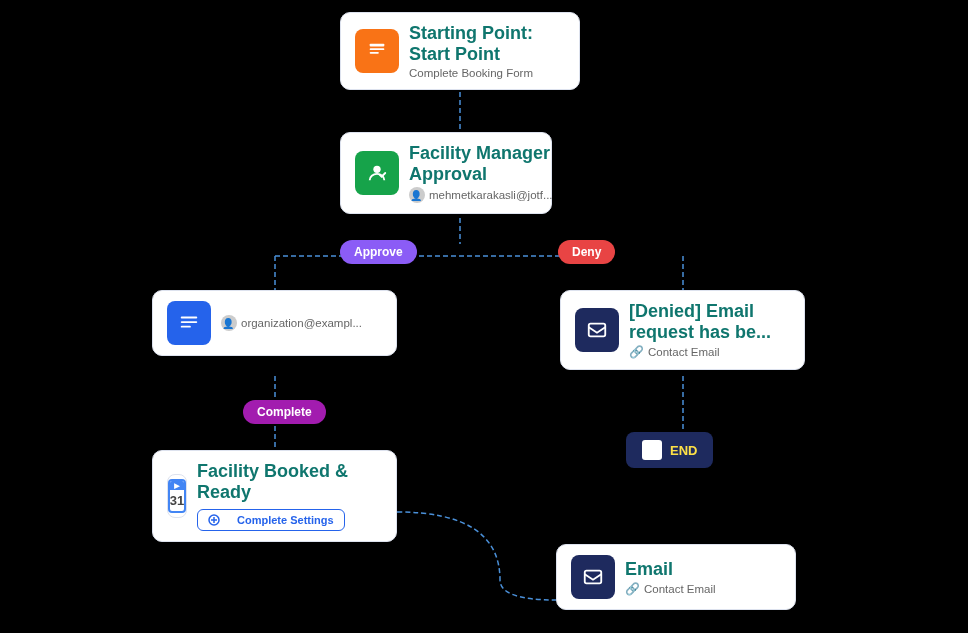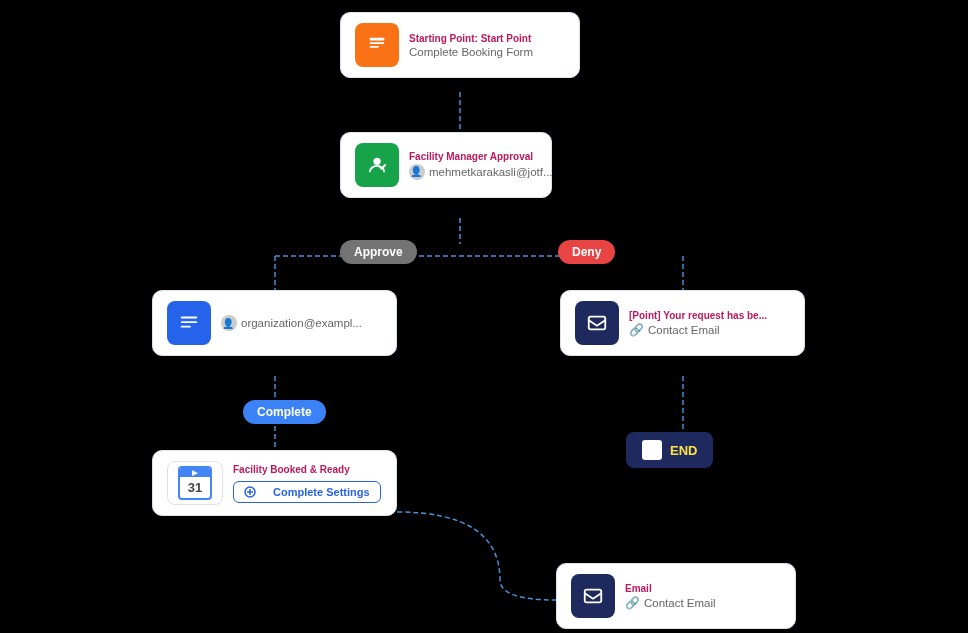--- a/index.html
+++ b/index.html
@@ -40,23 +40,23 @@
       display: flex;
       align-items: center;
       justify-content: center;
       flex-shrink: 0;
       font-size: 20px;
     }
     .node-content {
       flex: 1;
     }
     .node-title {
-      font-size: 10px;
-      font-weight: 700;
-      color: #be185d;
+      font-size: 18px;
+      font-weight: 700;
+      color: #0f766e;
       margin-bottom: 2px;
     }
     .node-sub {
       font-size: 11.5px;
       color: #666;
       display: flex;
       align-items: center;
       gap: 4px;
     }
     .node-sub .avatar-icon {
@@ -135,44 +135,43 @@
     .end-icon {
       width: 20px; height: 20px;
       background: #fff;
       border-radius: 3px;
     }
     
     .node-email {
       left: 556px;
       top: 544px;
       width: 240px;
-      margin-top: 19px;
     }
     
     .badge {
       position: absolute;
       border-radius: 20px;
       padding: 5px 14px;
       font-size: 12px;
       font-weight: 700;
       color: #fff;
     }
     .badge-approve {
-      background: #737373;
+      background: #8b5cf6;
       left: 340px;
       top: 240px;
     }
     .badge-deny {
       background: #e84444;
       left: 558px;
       top: 240px;
     }
     
     .badge-complete {
-      background: #3b82f6;
+      background: #a21caf;
       color: #fff;
       left: 243px;
       top: 400px;
       border-radius: 20px;
       padding: 5px 14px;
       font-size: 12px;
       font-weight: 700;
     }
     
     .btn-complete-settings {
@@ -189,21 +188,21 @@
       cursor: pointer;
       background: transparent;
     }
     
     .link-icon {
       font-size: 12px;
       color: #888;
     }
     
     .gcal-icon {
-      width: 56px; height: 44px;
+      width: 20px; height: 44px;
       border-radius: 8px;
       background: #fff;
       border: 1.5px solid #dde2ee;
       display: flex;
       align-items: center;
       justify-content: center;
       font-size: 18px;
       flex-shrink: 0;
     }
     .gcal-inner {
@@ -317,21 +316,21 @@
   </div>
 
   <div class="node node-denied">
     <div class="node-icon icon-navy">
       <svg width="22" height="22" viewBox="0 0 24 24" fill="none" stroke="white" stroke-width="2">
           <rect x="3" y="5" width="18" height="14" rx="2"></rect>
           <path d="M3 9l9 6 9-6"></path>
         </svg>
     </div>
     <div class="node-content">
-      <div class="node-title">[Point] Your request has be...</div>
+      <div class="node-title">[Denied] Email request has be...</div>
       <div class="node-sub">
         <span class="link-icon">🔗</span>
         <span>Contact Email</span>
       </div>
     </div>
   </div>
 
   <div class="badge badge-complete">
     <span>Complete</span>
   </div>

